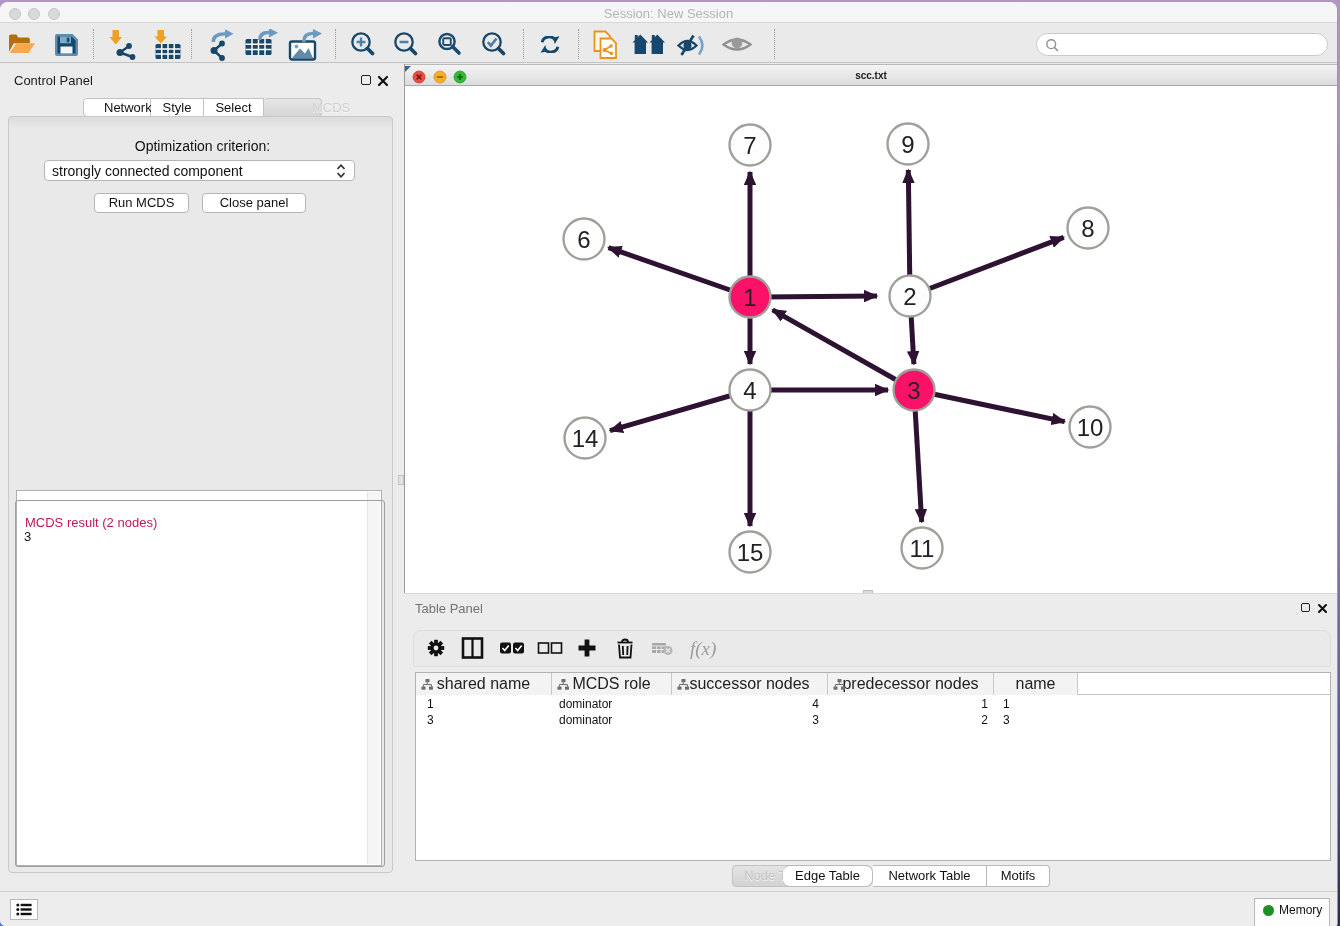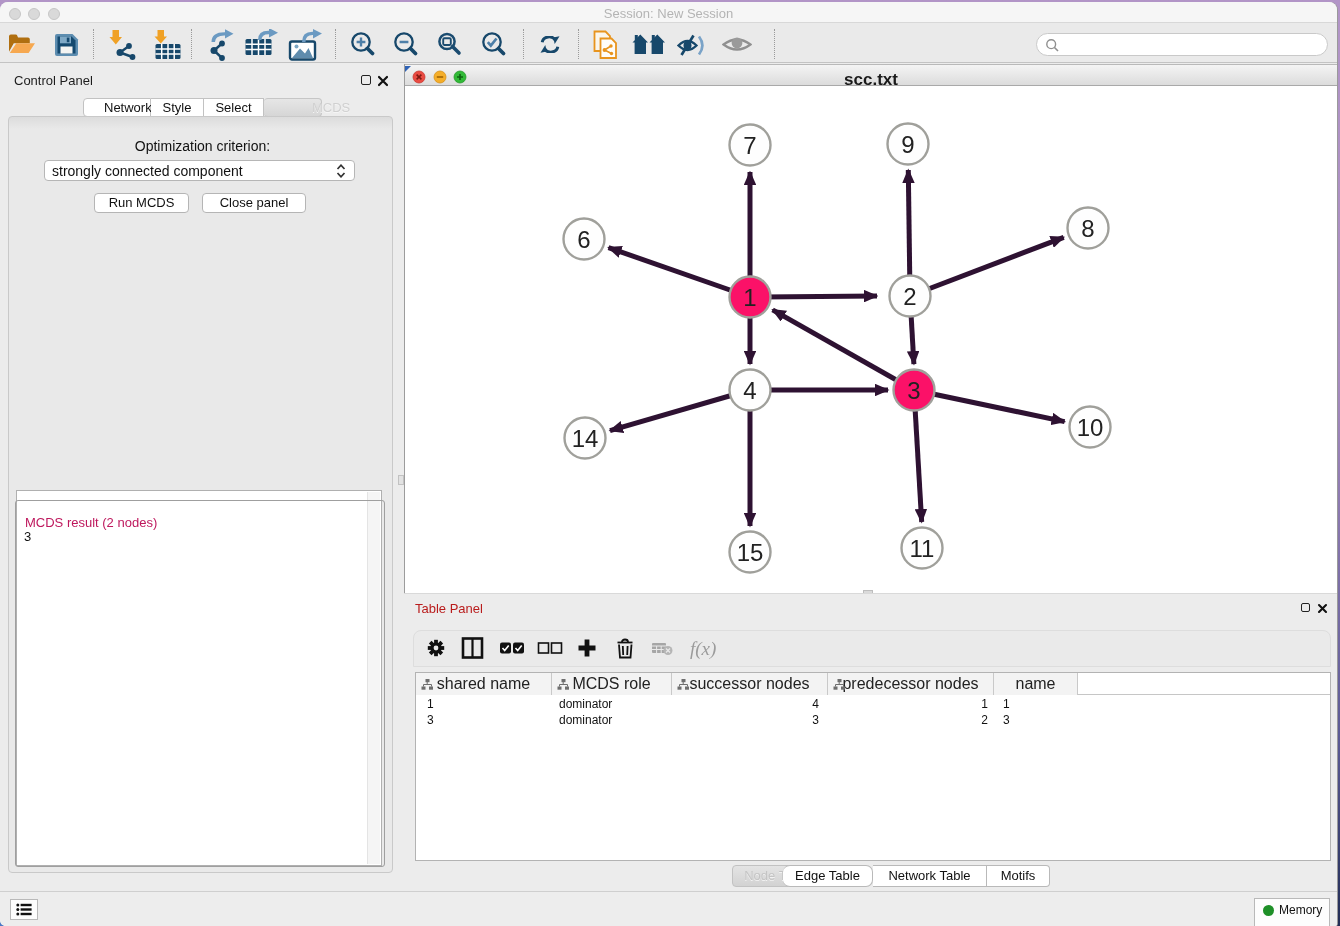--- a/index.html
+++ b/index.html
@@ -245,21 +245,21 @@
           <path d="M0 0 L6 0 L0 6 z" fill="#2f62b5"></path>
         </svg>
       <svg style="position:absolute;left:7px;top:5px" width="64" height="14" viewBox="0 0 64 14">
         <circle cx="7" cy="7" r="6" fill="#ea4b42" stroke="#c93a32" stroke-width="0.8"></circle>
         <path d="M4.6 4.6 L9.4 9.4 M9.4 4.6 L4.6 9.4" stroke="#7e1810" stroke-width="1.5"></path>
         <circle cx="28" cy="7" r="6" fill="#f5ae29" stroke="#d5921a" stroke-width="0.8"></circle>
         <path d="M24.8 7 h6.4" stroke="#9a5e00" stroke-width="1.7"></path>
         <circle cx="48" cy="7" r="6" fill="#32ba37" stroke="#27992c" stroke-width="0.8"></circle>
         <path d="M45 7 h6 M48 4 v6" stroke="#0e6311" stroke-width="1.7"></path>
       </svg>
-      <div style="position:absolute;left:0;top:5px;width:100%;text-align:center;font-size:17px;font-weight:600;color:#1a1a1a;">scc.txt</div>
+      <div style="position:absolute;left:0;top:5px;width:100%;text-align:center;font-size:10px;font-weight:600;color:#1a1a1a;">scc.txt</div>
     </div>
     <svg id="graph" style="position:absolute;left:2px;top:22px;" width="930" height="507" viewBox="407 86 930 507">
       <defs>
         <marker id="arw" markerUnits="userSpaceOnUse" markerWidth="14.5" markerHeight="12.5" refX="13" refY="6.25" orient="auto">
           <path d="M0 0 L14.5 6.25 L0 12.5 z" fill="#2e1232"></path>
         </marker>
       </defs>
       <g stroke="#2e1232" stroke-width="5" marker-end="url(#arw)">
         <line x1="750" y1="297" x2="750" y2="172"></line>
         <line x1="750" y1="297" x2="608.5" y2="247.6"></line>
@@ -302,21 +302,21 @@
           <text x="1090" y="436">10</text>
         <text x="750" y="561">15</text>
           <text x="922" y="557">11</text>
       </g>
     </svg>
   </div>
 
   <div style="position:absolute;left:398px;top:473px;width:6px;height:10px;background:#e2e2e2;border:1px solid #c2c2c2;"></div>
   <div style="position:absolute;left:863px;top:588px;width:10px;height:6px;background:#dadada;border:1px solid #bdbdbd;"></div>
   <div id="tablepanel">
-    <div style="position:absolute;left:11px;top:7px;font-size:13px;color:#b91c1c;">Table Panel</div>
+    <div style="position:absolute;left:11px;top:7px;font-size:13px;color:#737373;">Table Panel</div>
     <div style="position:absolute;left:897px;top:9px;width:9px;height:9px;border:1.3px solid #222;border-radius:2px;"></div>
     <svg style="position:absolute;left:913px;top:9px" width="11" height="11" viewBox="0 0 11 11">
       <path d="M2 2 L9 9 M9 2 L2 9" stroke="#111" stroke-width="2.1" stroke-linecap="round"></path>
     </svg>
     <div style="position:absolute;left:9px;top:36px;width:918px;height:37px;background:#eaeaea;border:1px solid #dddddd;border-radius:8px 8px 0 0;"></div>
 
     <svg style="position:absolute;left:22px;top:43px" width="300" height="22" viewBox="0 0 300 22">
 
       <g fill="#111">
         <circle cx="10" cy="11" r="5.6"></circle>

